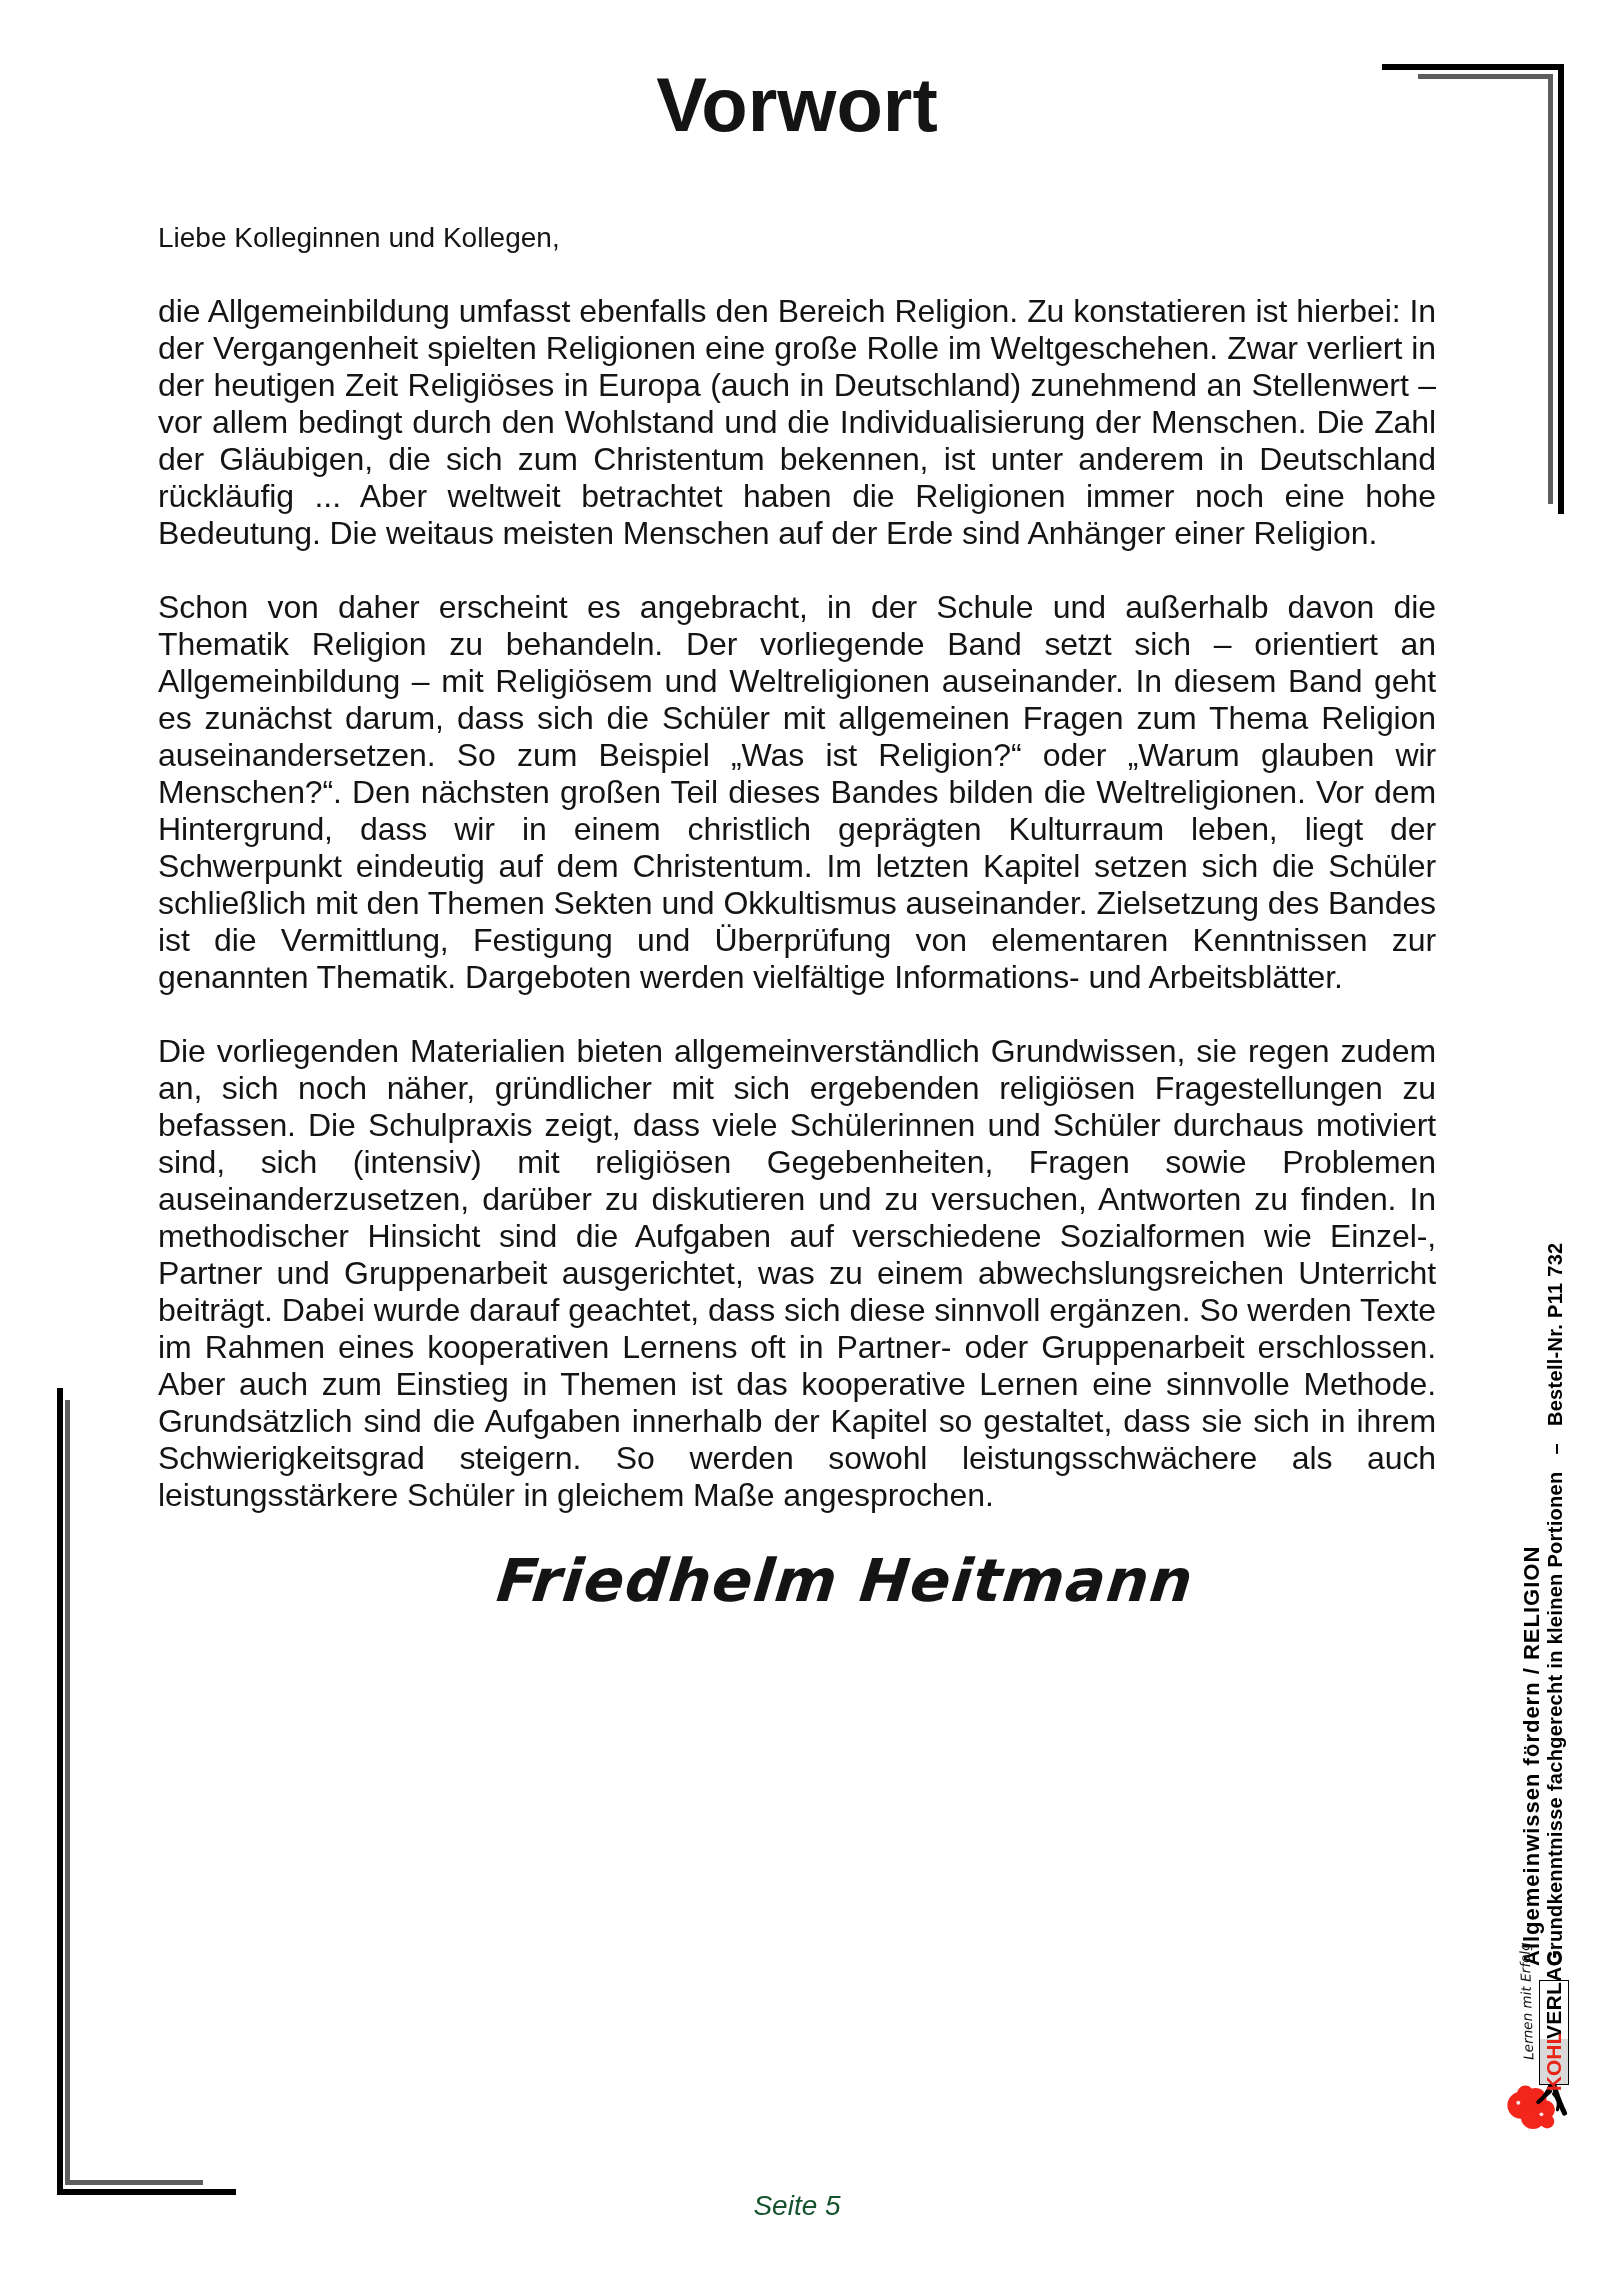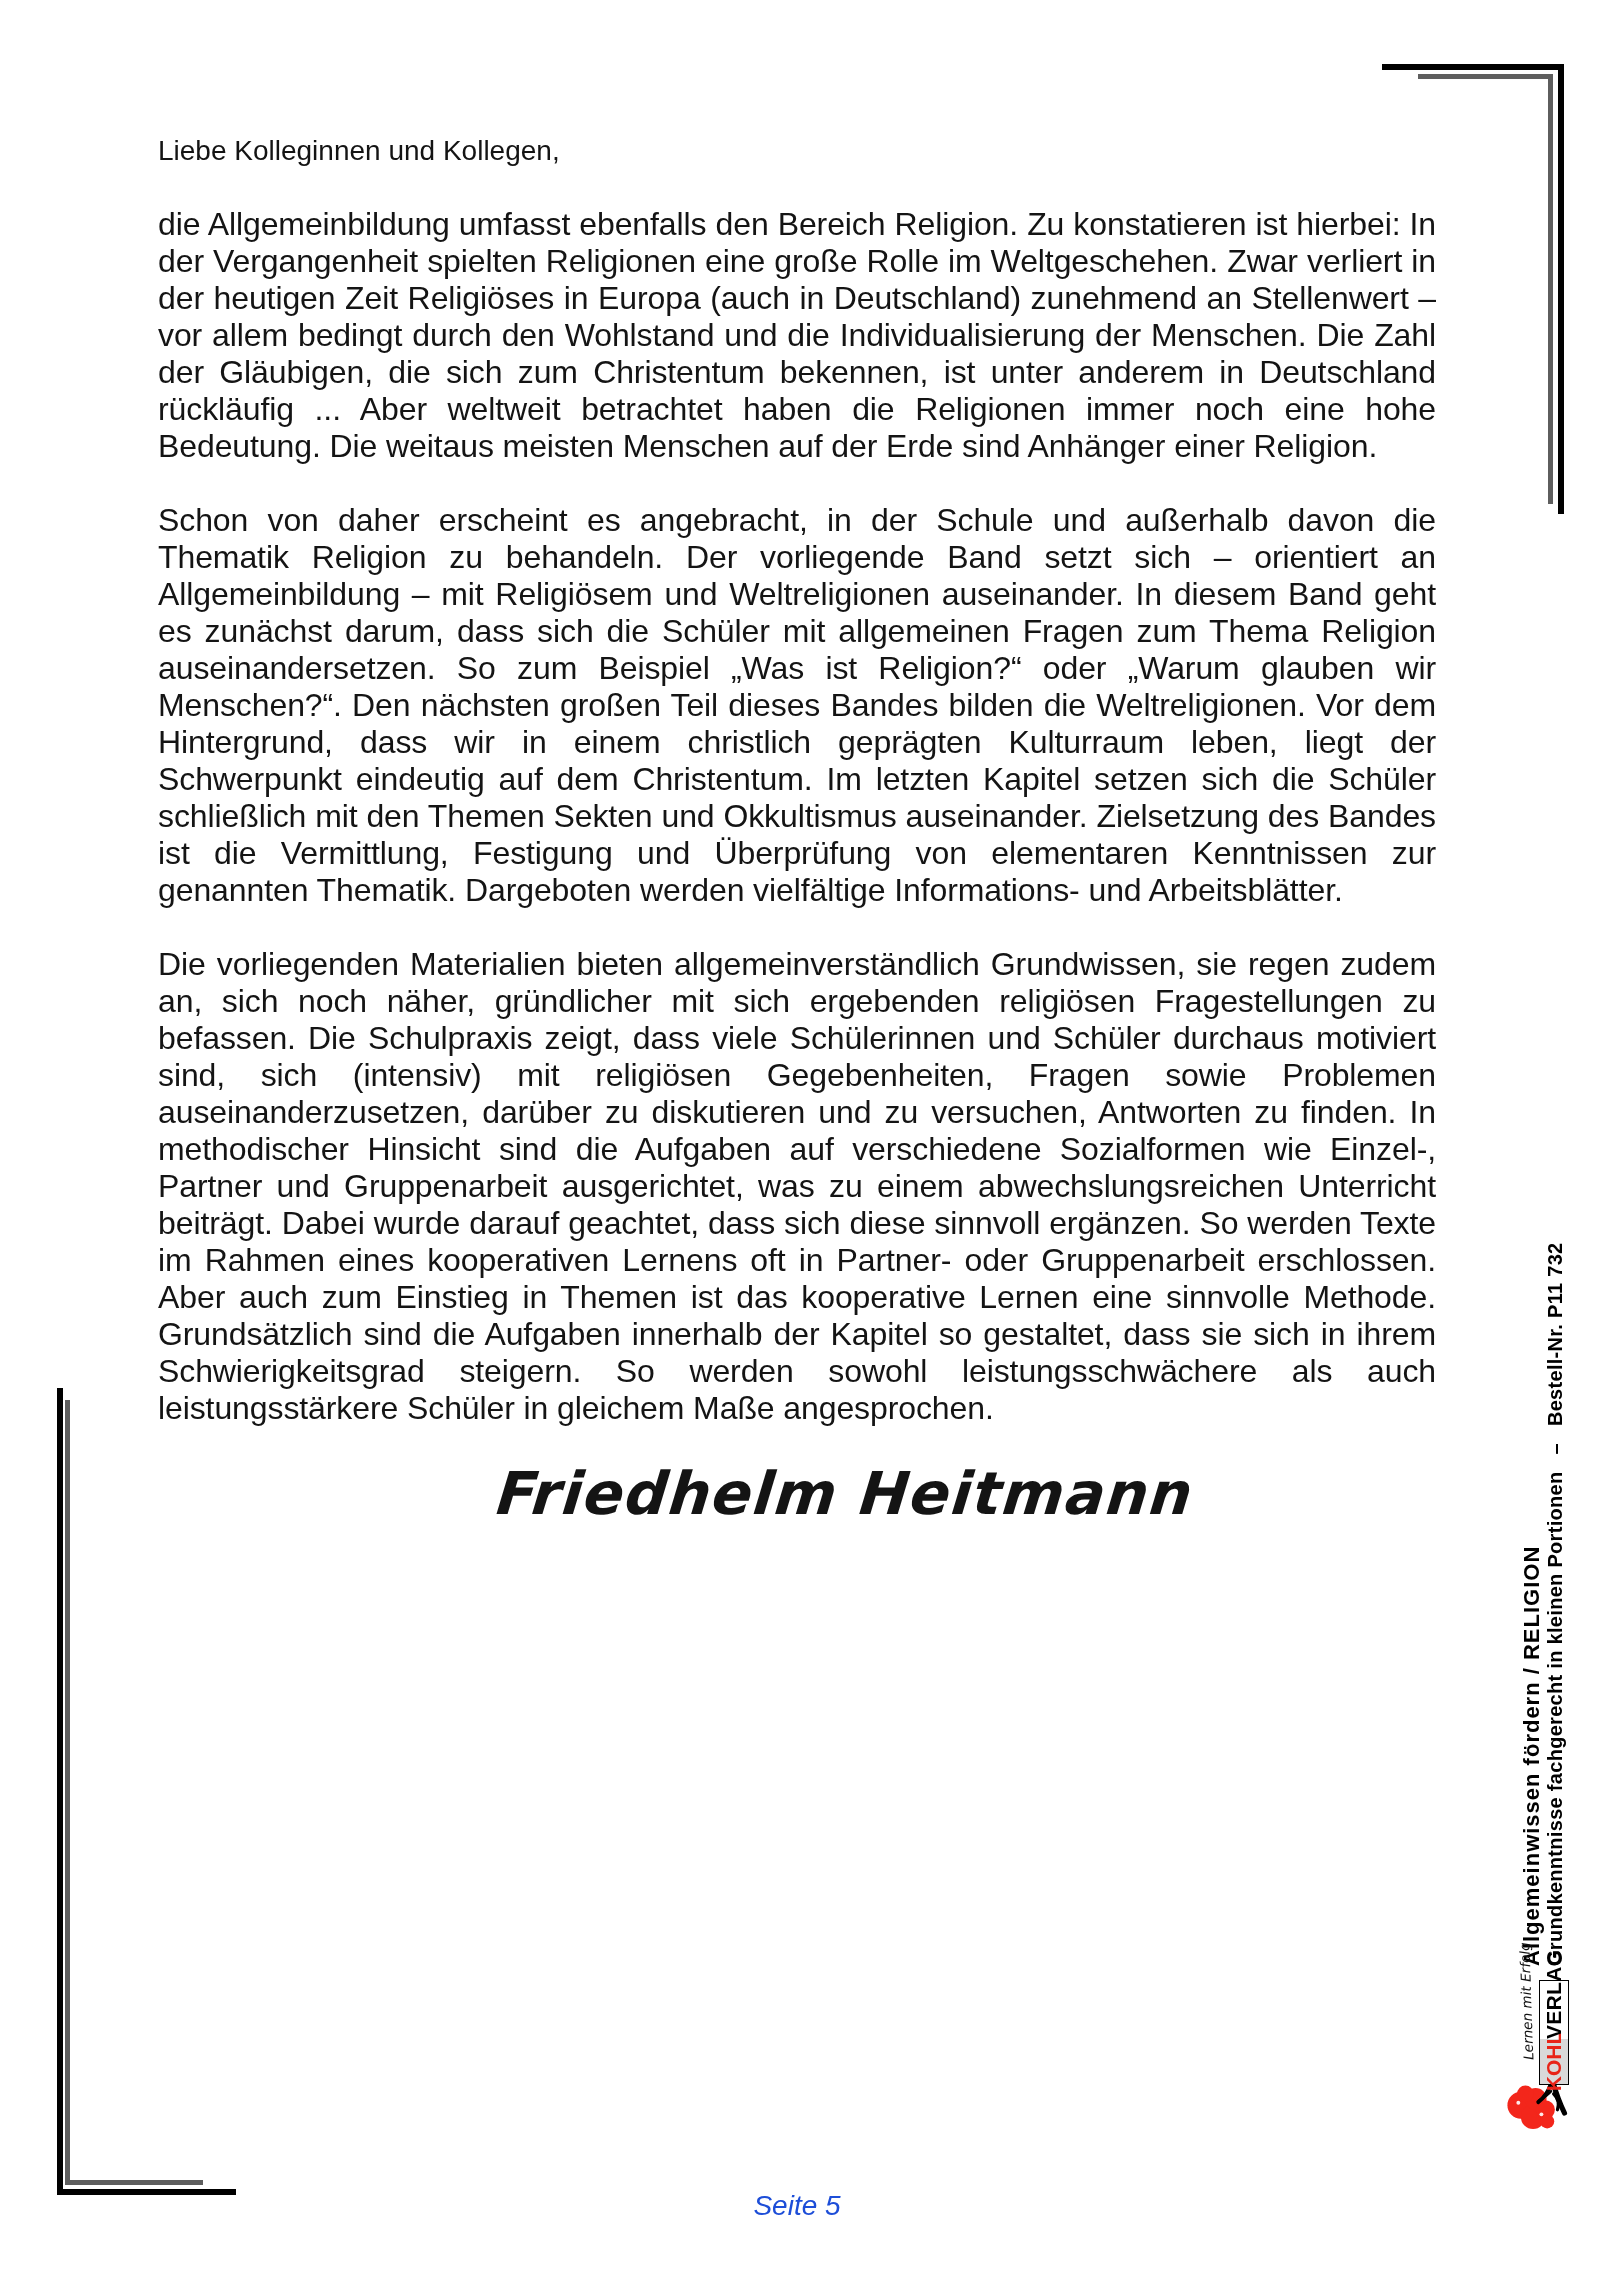--- a/index.html
+++ b/index.html
@@ -56,21 +56,21 @@
   }
 
   
   .footer {
     position: absolute;
     left: 158px; top: 2190px;
     width: 1278px;
     text-align: center;
     font-style: italic;
     font-size: 28px;
-    color: #1d4ed8;
+    color: #14532d;
   }
 
   
   .sidebar-line {
     position: absolute;
     transform: rotate(-90deg);
     transform-origin: 0 0;
     white-space: nowrap;
     font-weight: bold;
     color: #000;
@@ -145,20 +145,21 @@
 <div class="line black" style="left:1558px; top:64px;  width:5.8px;  height:450px;"></div>
 <div class="line gray" style="left:1418px; top:74px; width:134px; height:4.5px;"></div>
 <div class="line gray" style="left:1548px; top:74px; width:4.5px;  height:430px;"></div>
 
 <div class="line black" style="left:57px;  top:1388px; width:5.8px;  height:806px;"></div>
 <div class="line black" style="left:57px;  top:2189px; width:179px; height:5.8px;"></div>
 <div class="line gray" style="left:65px; top:1400px; width:4.5px;  height:785px;"></div>
 <div class="line gray" style="left:65px; top:2180px; width:138px; height:4.5px;"></div>
 
 <div class="content">
+  <h1 class="title">Vorwort</h1>
 
   <div class="greeting">Liebe Kolleginnen und Kollegen,</div>
 
   <p class="para">die Allgemeinbildung umfasst ebenfalls den Bereich Religion. Zu konstatieren ist hierbei: In der Vergangenheit spielten Religionen eine große Rolle im Weltgeschehen. Zwar verliert in der heutigen Zeit Religiöses in Europa (auch in Deutschland) zunehmend an Stellenwert – vor allem bedingt durch den Wohlstand und die Individualisierung der Menschen. Die Zahl der Gläubigen, die sich zum Christentum bekennen, ist unter anderem in Deutschland rückläufig ... Aber weltweit betrachtet haben die Religionen immer noch eine hohe Bedeutung. Die weitaus meisten Menschen auf der Erde sind Anhänger einer Religion.</p>
   <p class="para">Schon von daher erscheint es angebracht, in der Schule und außerhalb davon die Thematik Religion zu behandeln. Der vorliegende Band setzt sich – orientiert an Allgemeinbildung – mit Religiösem und Weltreligionen auseinander. In diesem Band geht es zunächst darum, dass sich die Schüler mit allgemeinen Fragen zum Thema Religion auseinandersetzen. So zum Beispiel „Was ist Religion?“ oder „Warum glauben wir Menschen?“. Den nächsten großen Teil dieses Bandes bilden die Weltreligionen. Vor dem Hintergrund, dass wir in einem christlich geprägten Kulturraum leben, liegt der Schwerpunkt eindeutig auf dem Christentum. Im letzten Kapitel setzen sich die Schüler schließlich mit den Themen Sekten und Okkultismus auseinander. Zielsetzung des Bandes ist die Vermittlung, Festigung und Überprüfung von elementaren Kenntnissen zur genannten Thematik. Dargeboten werden vielfältige Informations- und Arbeitsblätter.</p>
   <p class="para">Die vorliegenden Materialien bieten allgemeinverständlich Grundwissen, sie regen zudem an, sich noch näher, gründlicher mit sich ergebenden religiösen Fragestellungen zu befassen. Die Schulpraxis zeigt, dass viele Schülerinnen und Schüler durchaus motiviert sind, sich (intensiv) mit religiösen Gegebenheiten, Fragen sowie Problemen auseinanderzusetzen, darüber zu diskutieren und zu versuchen, Antworten zu finden. In methodischer Hinsicht sind die Aufgaben auf verschiedene Sozialformen wie Einzel-, Partner und Gruppenarbeit ausgerichtet, was zu einem abwechslungsreichen Unterricht beiträgt. Dabei wurde darauf geachtet, dass sich diese sinnvoll ergänzen. So werden Texte im Rahmen eines kooperativen Lernens oft in Partner- oder Gruppenarbeit erschlossen. Aber auch zum Einstieg in Themen ist das kooperative Lernen eine sinnvolle Methode. Grundsätzlich sind die Aufgaben innerhalb der Kapitel so gestaltet, dass sie sich in ihrem Schwierigkeitsgrad steigern. So werden sowohl leistungsschwächere als auch leistungsstärkere Schüler in gleichem Maße angesprochen.</p>
 
   <div class="signature">Friedhelm Heitmann</div>
 </div>
 

